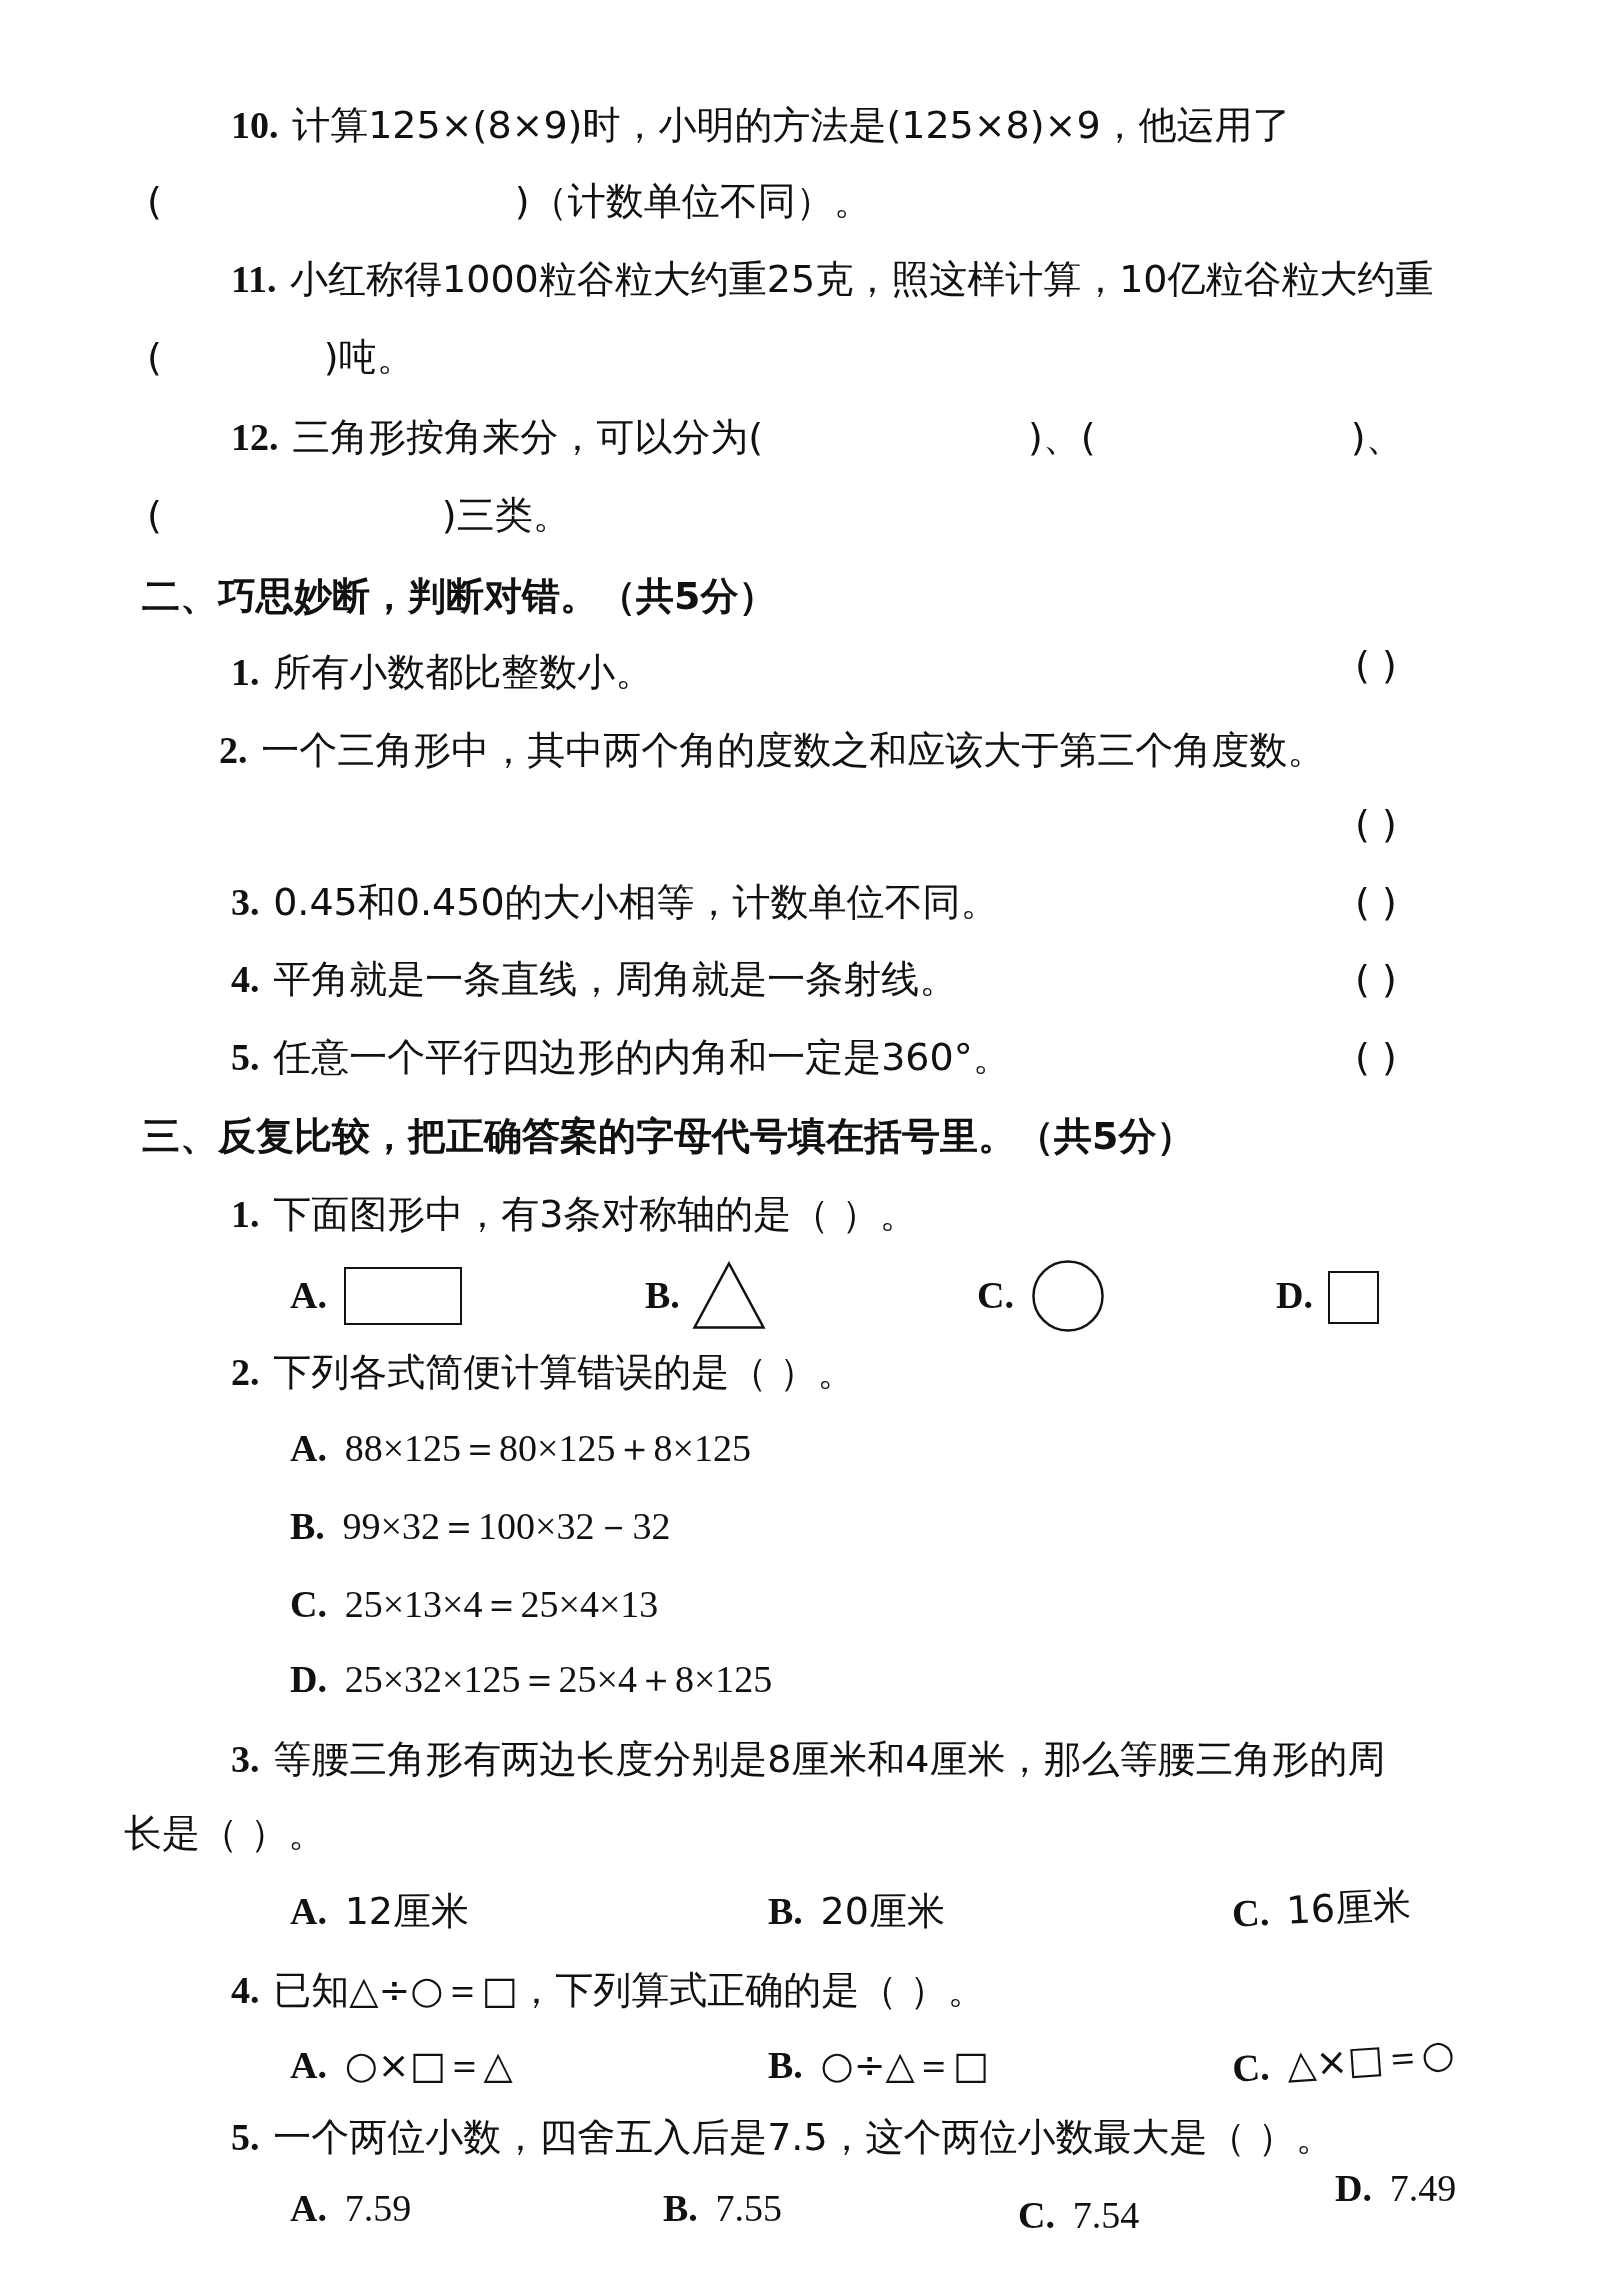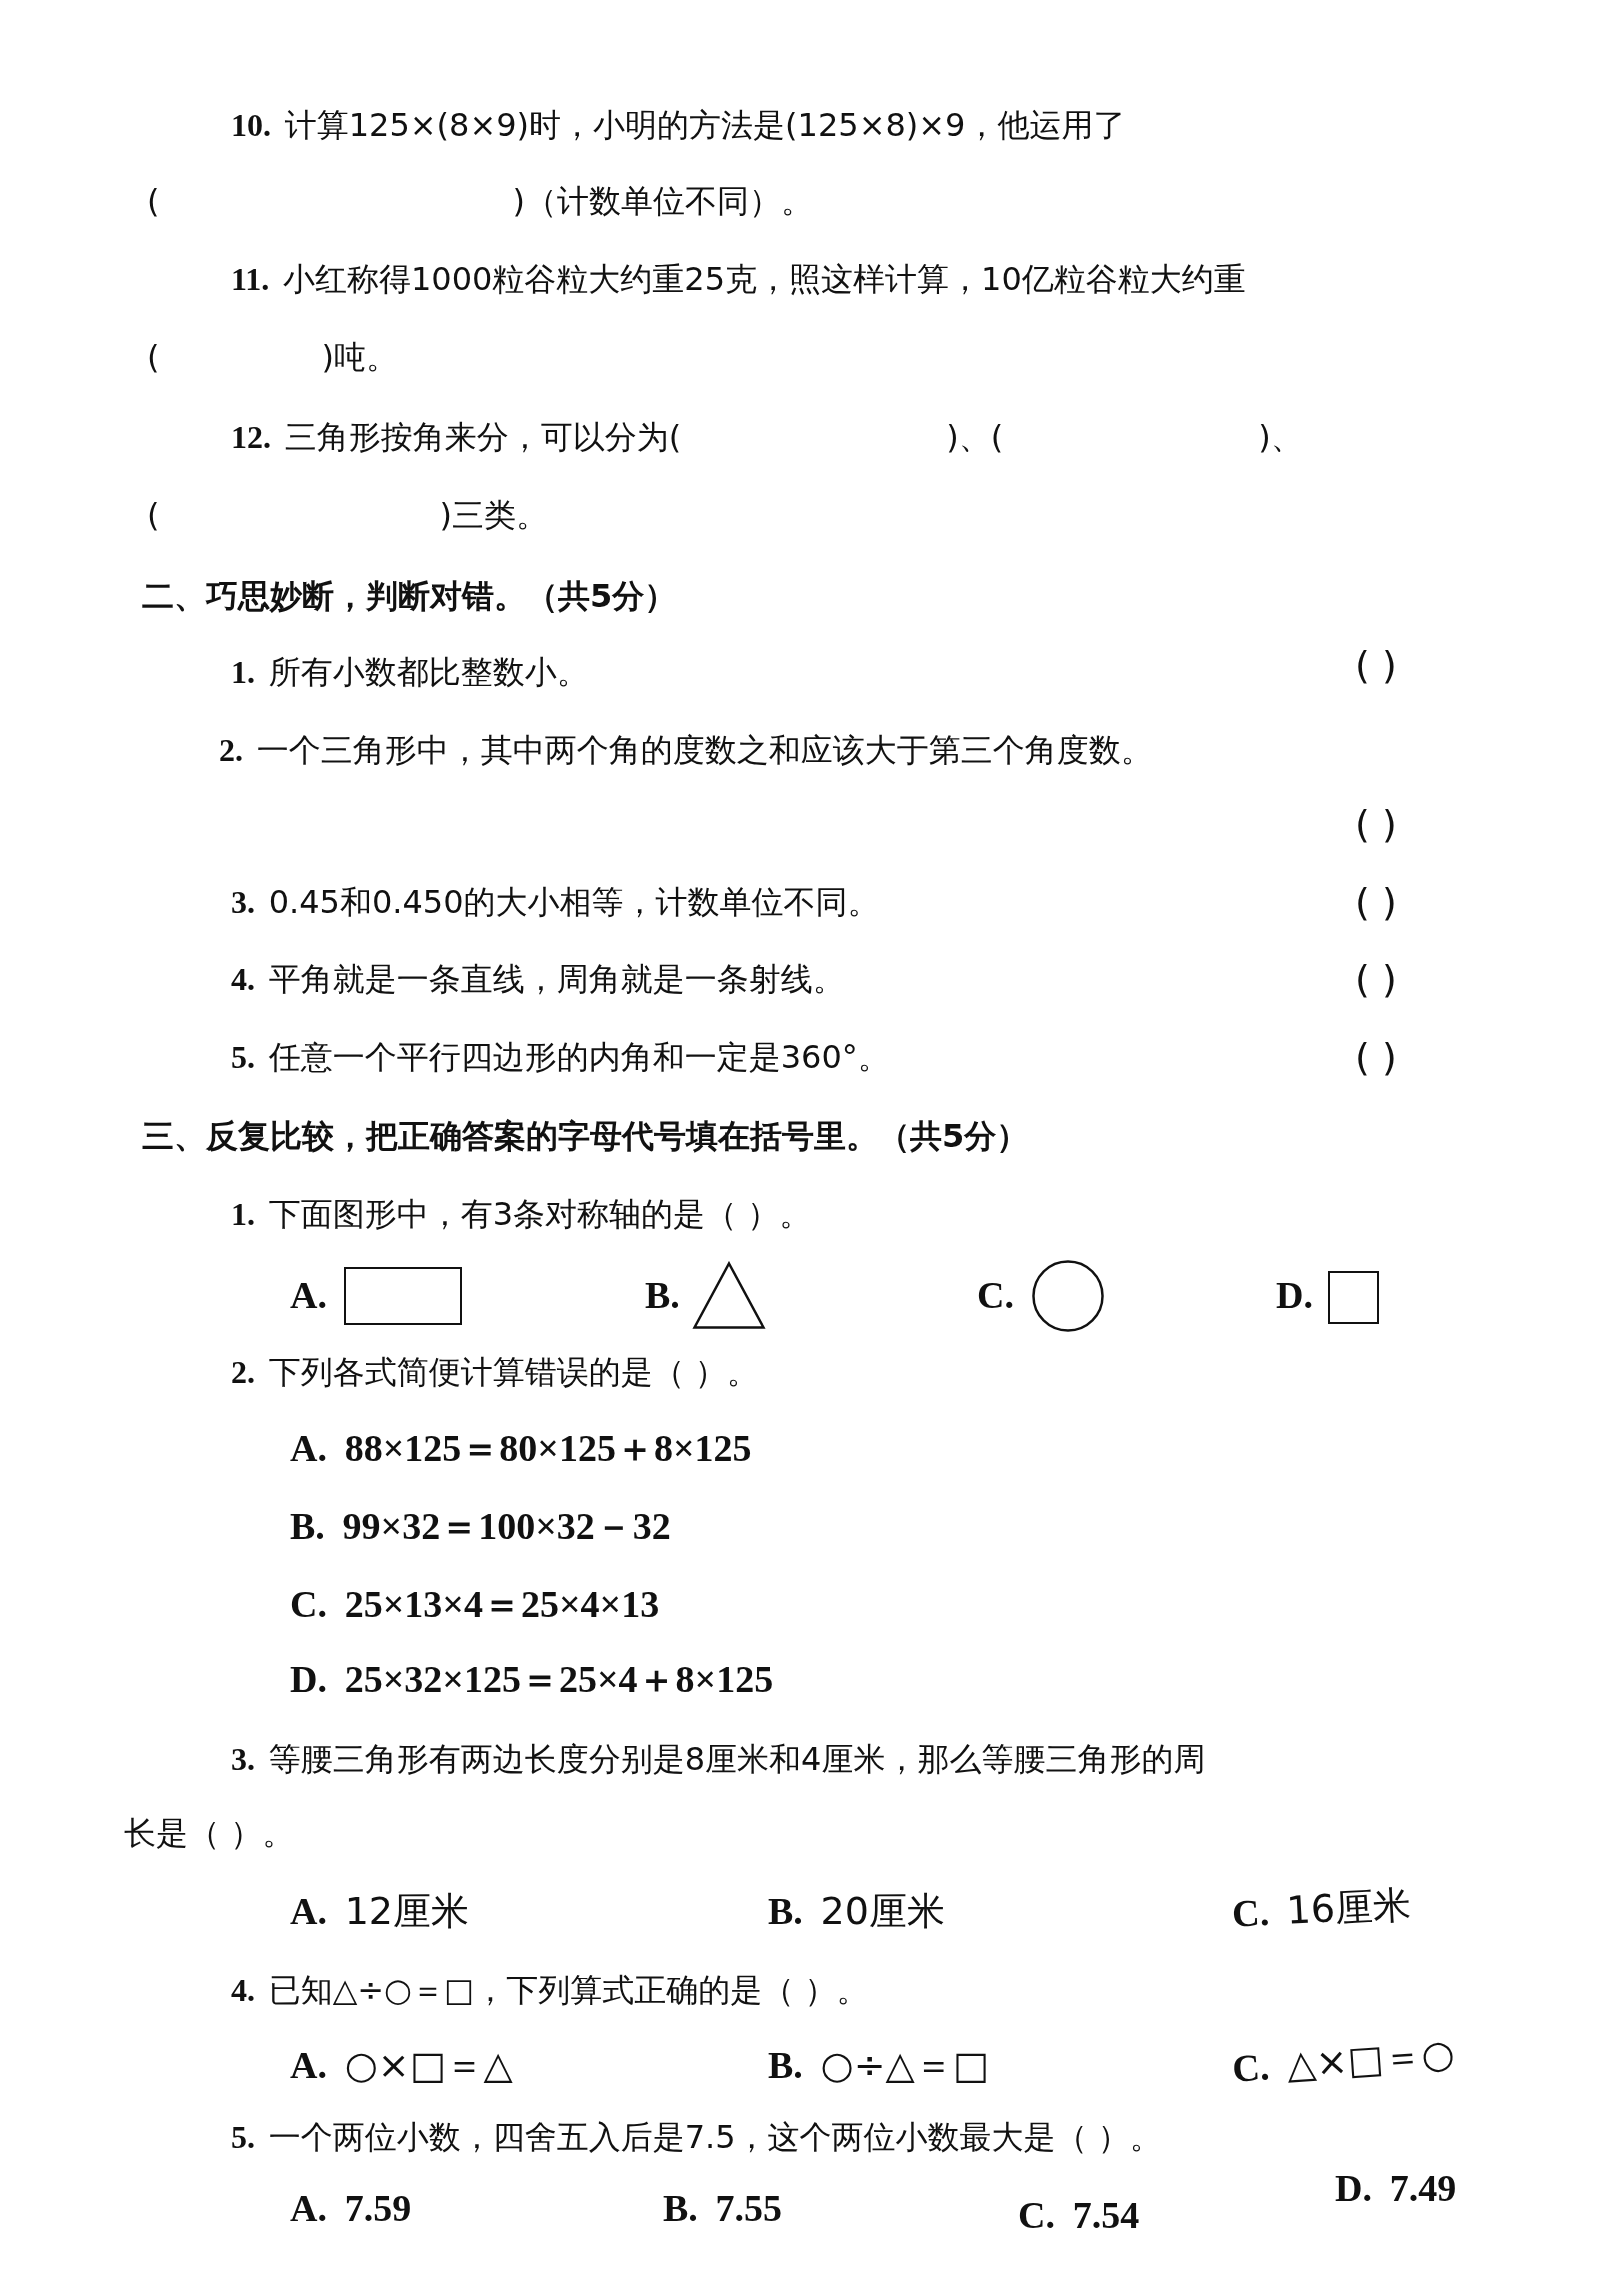--- a/index.html
+++ b/index.html
@@ -1,24 +1,24 @@
 <!DOCTYPE html>
 <html style="font-size:7.9px"><head>
 <meta charset="utf-8">
 <style>
   html, body { margin:0; padding:0; background:#ffffff; }
   body { width:1623px; height:2295px; position:relative; overflow:hidden;
          font-family:"DejaVu Sans", "Liberation Sans", sans-serif; color:#111; }
-  .line { position:absolute; white-space:nowrap; font-size:32px; line-height:49px; }
+  .line { position:absolute; white-space:nowrap; font-size:38px; line-height:49px; }
   .num { font-family:"Liberation Serif","DejaVu Serif",serif; font-weight:bold; margin-right:13.7px; }
   .sec { font-weight:bold; }
   .br-right { position:absolute; font-size:38px; line-height:49px; }
   .opt { position:absolute; white-space:nowrap; font-size:38px; line-height:49px; }
   .opt .lbl { font-family:"Liberation Serif","DejaVu Serif",serif; font-weight:bold; margin-right:17.7px; }
-  .expr { font-family:"Liberation Serif","DejaVu Serif",serif;font-weight:bold; }
+  .expr { font-family:"Liberation Serif","DejaVu Serif",serif; }
   .shape { position:absolute; }
 </style>
 </head>
 <body>
 
 <div class="line" style="left:231px; top:101px;">
   <span class="num">10.</span><span>计算125×(8×9)时，小明的方法是(125×8)×9，他运用了</span>
 </div>
 <div class="line" style="left:147px; top:177px;">
   <span>(</span><span style="display:inline-block;width:353px;"></span><span>)（计数单位不同）。</span>

